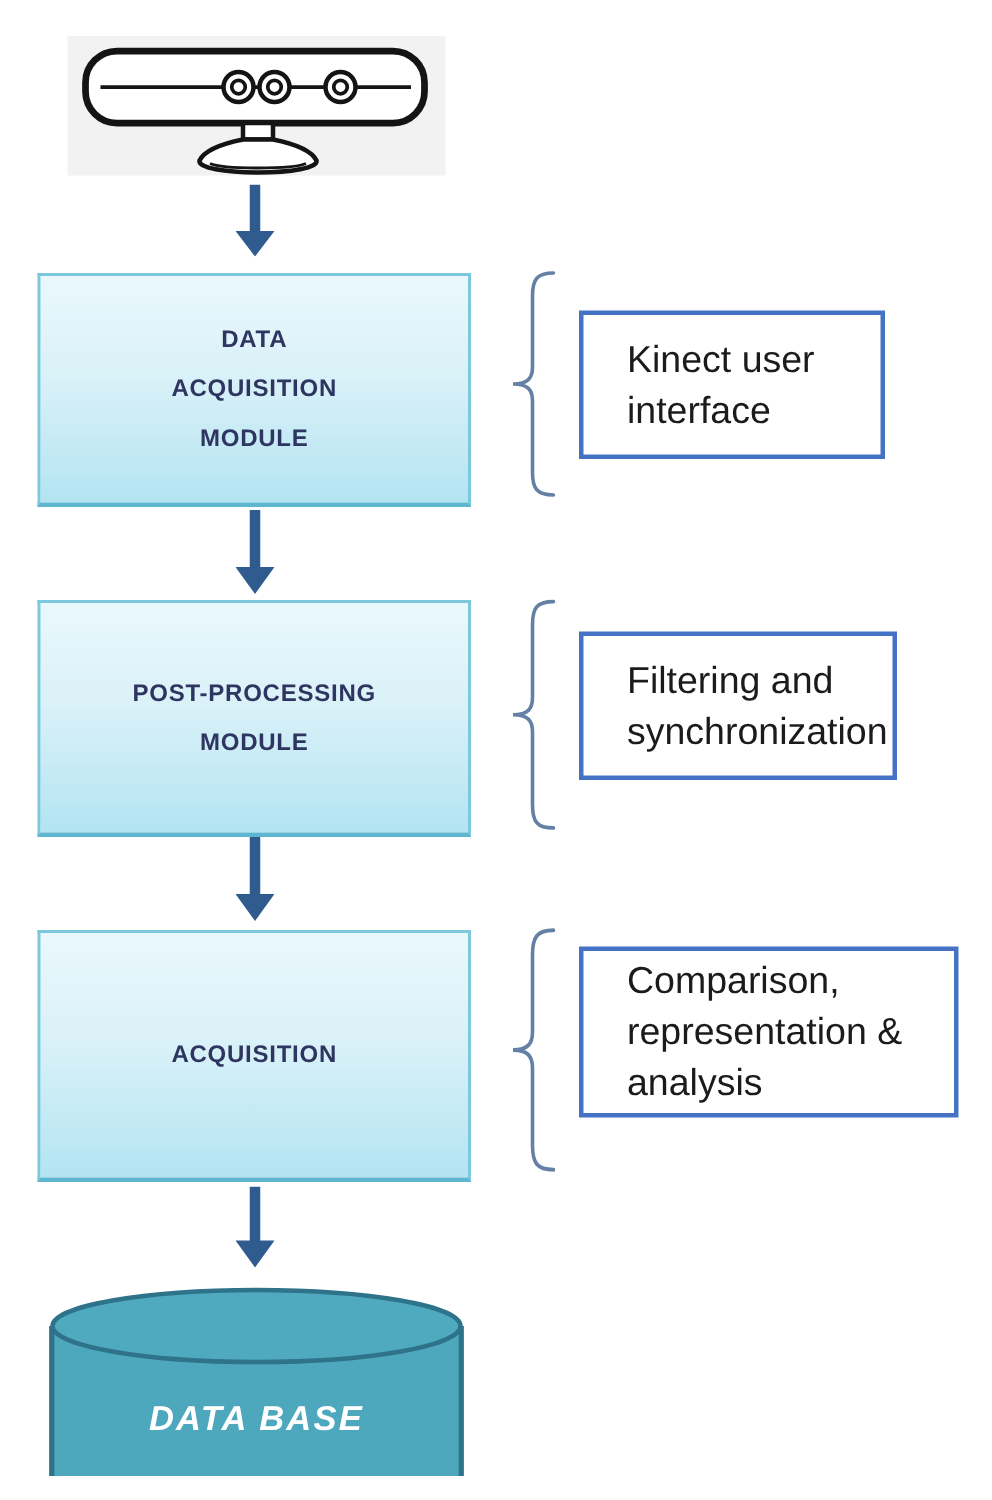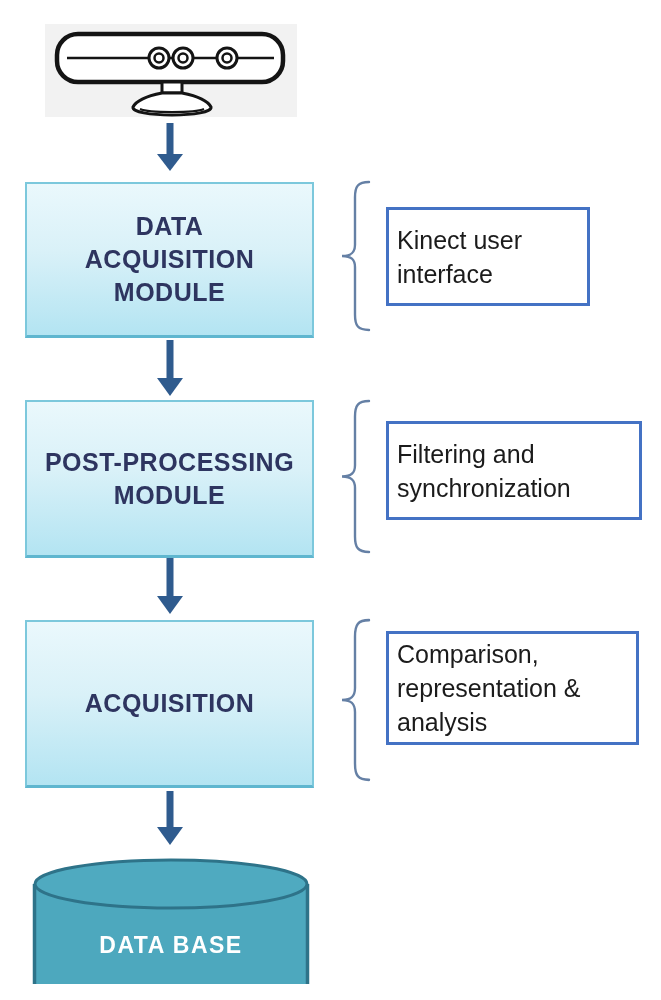--- a/index.html
+++ b/index.html
@@ -24,38 +24,38 @@
   .sensor-wrap{left:45px;top:24px;width:252px;height:93px;background:var(--sensor-bg);
     display:flex;align-items:center;justify-content:center;}
   .module{
     left:25px;width:285px;
     background:linear-gradient(180deg,#EAF8FC 0%,#D9F1F8 45%,#B3E4F2 100%);
     border:2px solid var(--module-border);
     border-bottom:3px solid var(--module-border-dark);
     display:flex;align-items:center;justify-content:center;
   }
   .module .label{
-    color:var(--module-text);font-weight:bold;font-size:25px;line-height:33px;
+    color:var(--module-text);font-weight:bold;font-size:16px;line-height:33px;
     text-align:center;white-space:pre-line;letter-spacing:.5px;
   }
   .annotation{
     left:386px;background:#fff;border:3px solid var(--annotation-border);
     display:flex;align-items:center;box-sizing:border-box;
   }
   .annotation .label{
     color:var(--annotation-text);font-size:25px;line-height:34px;
-    padding-left:8px;white-space:pre-line;
+    padding-left:29px;white-space:pre-line;
   }
   .arrow-svg{left:157px;width:26px;}
   .brace-svg{left:337px;width:36px;}
   .cylinder{left:32px;top:858px;width:278px;height:126px;}
   .cyl-label{
     left:32px;top:928px;width:278px;height:34px;
     display:flex;align-items:center;justify-content:center;
-    color:#fff;font-weight:bold;font-size:23px;letter-spacing:1.5px;
+    color:#fff;font-weight:bold;font-size:23px;letter-spacing:1.5px;font-style:italic;
   }
 </style>
 </head>
 <body>
 
 <div class="canvas">
 
   <div class="abs sensor-wrap">
     <svg width="250" height="93" viewBox="0 0 250 93">
       <rect x="11" y="10" width="226" height="48" rx="21" fill="#fff" stroke="#141414" stroke-width="4.5"></rect>
@@ -95,21 +95,21 @@
     <polygon points="0,38 26,38 13,56" fill="var(--arrow)"></polygon>
   </svg>
 
   <div class="abs module" style="top:400px;height:153px">
     <span class="label">POST-PROCESSING
 MODULE</span>
   </div>
   <svg class="abs brace-svg" style="top:399px;height:155px" viewBox="0 0 36 150" preserveAspectRatio="none">
     <path d="M32,2 C21,2 18,6 18,17 L18,64 C18,71 15,75 5,75 C15,75 18,79 18,86 L18,133 C18,144 21,148 32,148" fill="none" stroke="var(--brace)" stroke-width="2.4" stroke-linecap="round"></path>
   </svg>
-  <div class="abs annotation" style="top:421px;width:256px;height:99px">
+  <div class="abs annotation" style="top:421px;width:212px;height:99px">
     <span class="label">Filtering and
 synchronization</span>
   </div>
 
   <svg class="abs arrow-svg" style="top:558px;height:56px" viewBox="0 0 26 56" preserveAspectRatio="none">
     <rect x="9.5" y="0" width="7" height="40" fill="var(--arrow)"></rect>
     <polygon points="0,38 26,38 13,56" fill="var(--arrow)"></polygon>
   </svg>
 
   <div class="abs module" style="top:620px;height:163px">

